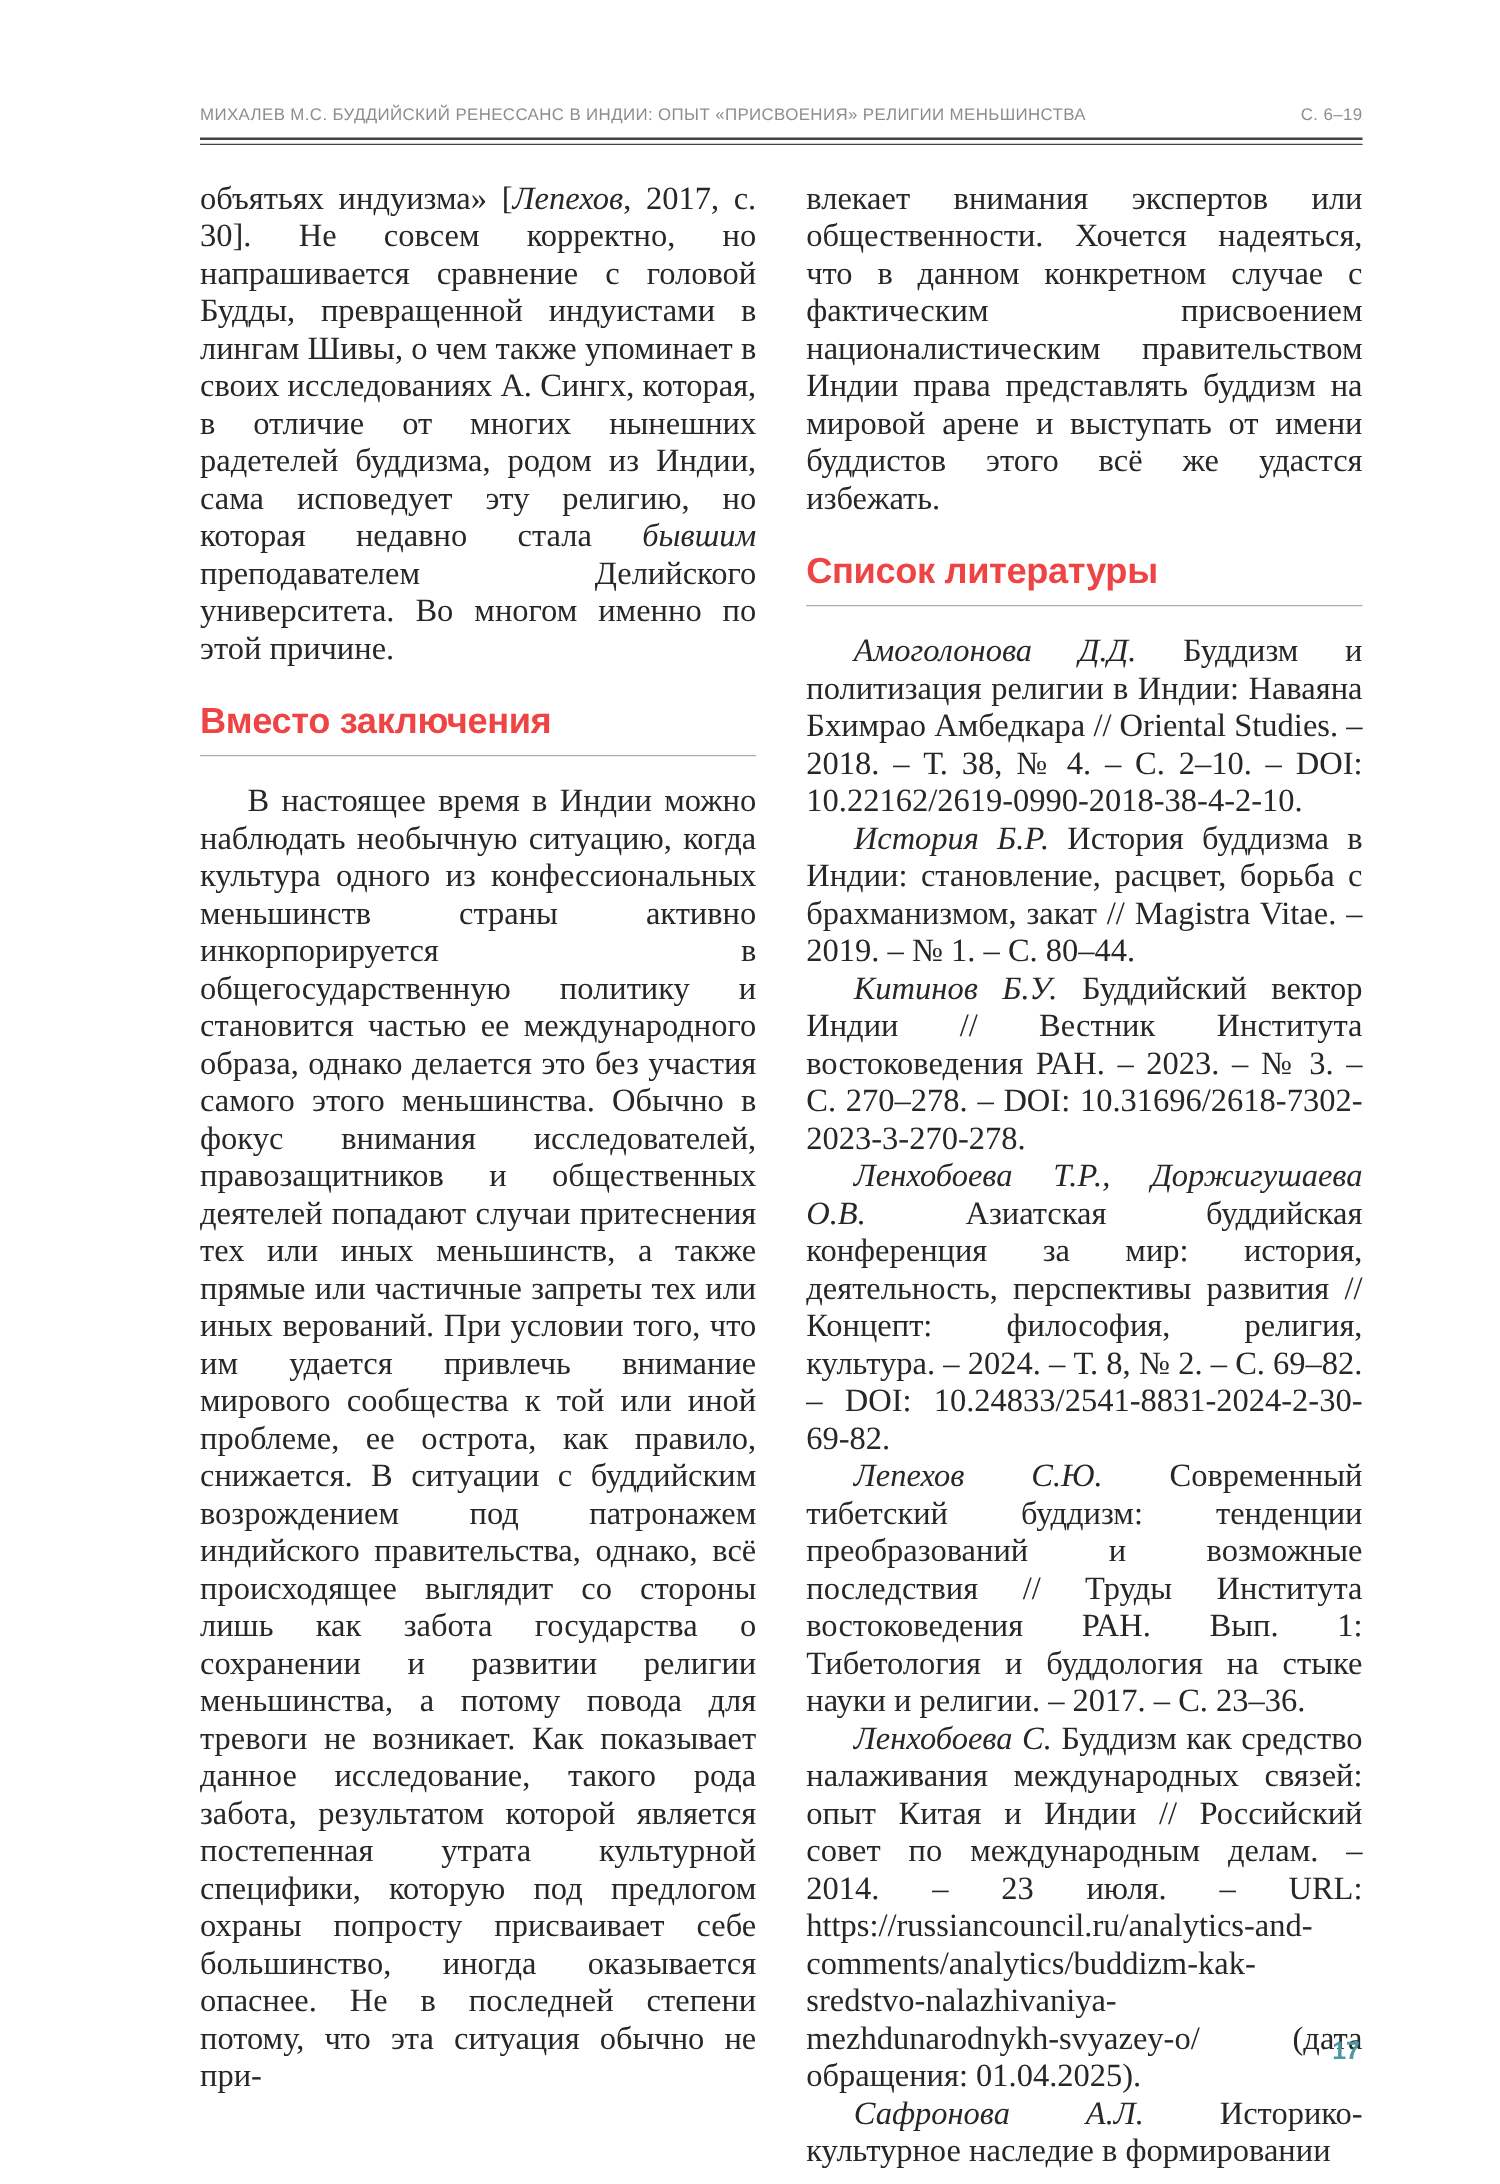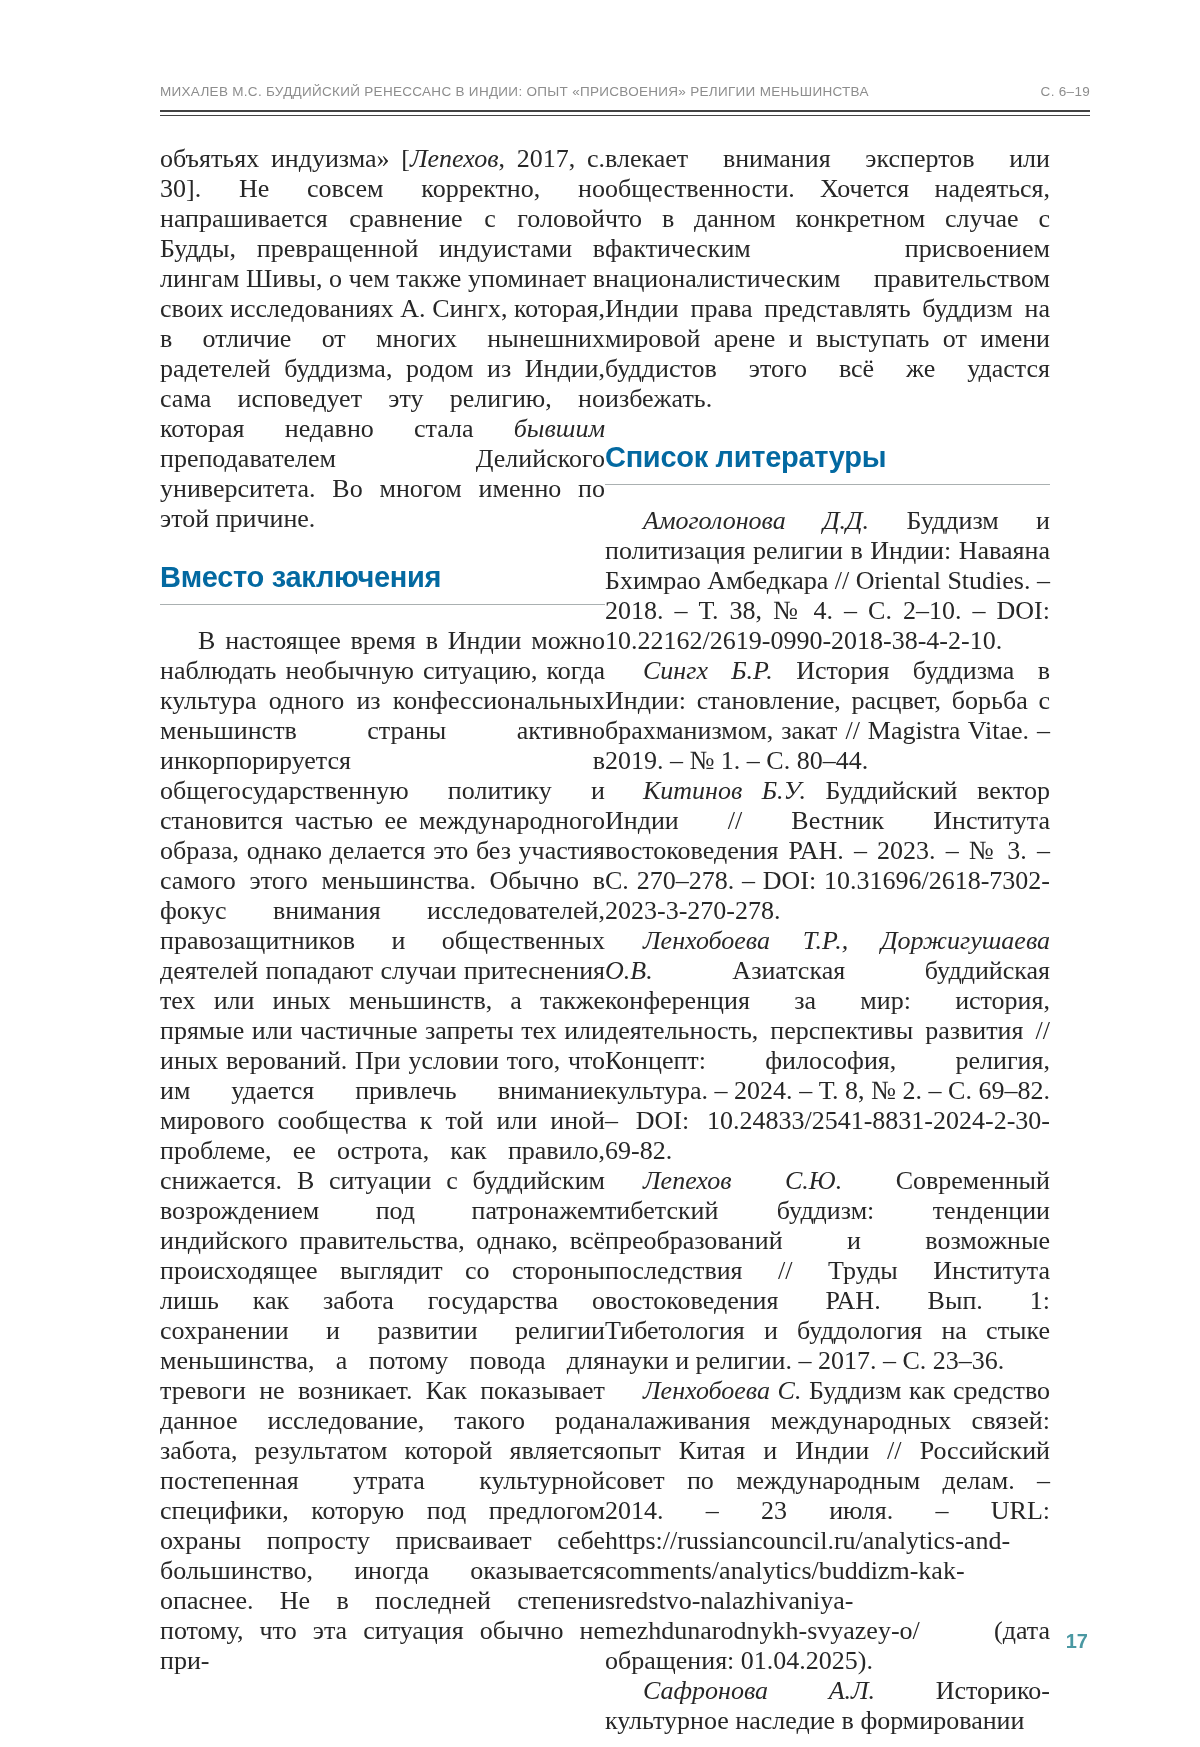--- a/index.html
+++ b/index.html
@@ -31,39 +31,40 @@
     white-space: nowrap;
   }
   .header-rule {
     margin-top: 10px;
     height: 2.5px;
     border-top: 2px solid #434343;
     border-bottom: 1.5px solid #434343;
   }
   .columns {
     display: flex;
+    gap: 40px;
     margin-top: 28px;
   }
   .col { width: 445px; }
   .body-text {
     margin: 0;
     font-size: 26px;
     line-height: 30px;
     text-align: justify;
     overflow-wrap: anywhere;
   }
   .body-text.indent { text-indent: 38px; }
   .section-heading {
     margin: 27px 0 0 0;
     font-family: "Liberation Sans", sans-serif;
     font-weight: 700;
     font-size: 29px;
     line-height: 32px;
     letter-spacing: -0.3px;
-    color: #0369a1;
+    color: #ef4444;
   }
   .heading-rule {
     margin: 11px 0 21px 0;
     border-bottom: 1.5px solid #aab0b1;
   }
   .ref { margin: 0; }
   .page-number {
     position: absolute;
     top: 1630px;
     right: 112px;
@@ -97,21 +98,21 @@
         <p class="body-text indent">В настоящее время в Индии можно наблюдать необычную ситуацию, когда культура одного из конфессиональных меньшинств страны активно инкорпорируется в общегосударственную политику и становится частью ее международного образа, однако делается это без участия самого этого меньшинства. Обычно в фокус внимания исследователей, правозащитников и общественных деятелей попадают случаи притеснения тех или иных меньшинств, а также прямые или частичные запреты тех или иных верований. При условии того, что им удается привлечь внимание мирового сообщества к той или иной проблеме, ее острота, как правило, снижается. В ситуации с буддийским возрождением под патронажем индийского правительства, однако, всё происходящее выглядит со стороны лишь как забота государства о сохранении и развитии религии меньшинства, а потому повода для тревоги не возникает. Как показывает данное исследование, такого рода забота, результатом которой является постепенная утрата культурной специфики, которую под предлогом охраны попросту присваивает себе большинство, иногда оказывается опаснее. Не в последней степени потому, что эта ситуация обычно не при-</p>
       </section>
 
       <section class="col">
         <p class="body-text">влекает внимания экспертов или общественности. Хочется надеяться, что в данном конкретном случае с фактическим присвоением националистическим правительством Индии права представлять буддизм на мировой арене и выступать от имени буддистов этого всё же удастся избежать.</p>
 
         <h2 class="section-heading">Список литературы</h2>
         <div class="heading-rule"></div>
 
         <p class="body-text indent ref"><i>Амоголонова Д.Д.</i><span> Буддизм и политизация религии в Индии: Наваяна Бхимрао Амбедкара // Oriental Studies. – 2018. – Т. 38, № 4. – С. 2–10. – DOI: 10.22162/2619-0990-2018-38-4-2-10.</span></p>
-        <p class="body-text indent ref"><i>Сингх Б.Р.</i><span> История буддизма в Индии: становление, расцвет, борьба с брахманизмом, закат // Magistra Vitae. – 2019. – № 1. – С. 80–44.</span></p>
+        <p class="body-text indent ref"><i>История Б.Р.</i><span> История буддизма в Индии: становление, расцвет, борьба с брахманизмом, закат // Magistra Vitae. – 2019. – № 1. – С. 80–44.</span></p>
         <p class="body-text indent ref"><i>Китинов Б.У.</i><span> Буддийский вектор Индии // Вестник Института востоковедения РАН. – 2023. – № 3. – С. 270–278. – DOI: 10.31696/2618-7302-2023-3-270-278.</span></p>
         <p class="body-text indent ref"><i>Ленхобоева Т.Р., Доржигушаева О.В.</i><span> Азиатская буддийская конференция за мир: история, деятельность, перспективы развития // Концепт: философия, религия, культура. – 2024. – Т. 8, № 2. – С. 69–82. – DOI: 10.24833/2541-8831-2024-2-30-69-82.</span></p>
         <p class="body-text indent ref"><i>Лепехов С.Ю.</i><span> Современный тибетский буддизм: тенденции преобразований и возможные последствия // Труды Института востоковедения РАН. Вып. 1: Тибетология и буддология на стыке науки и религии. – 2017. – С. 23–36.</span></p>
         <p class="body-text indent ref"><i>Ленхобоева С.</i><span> Буддизм как средство налаживания международных связей: опыт Китая и Индии // Российский совет по международным делам. – 2014. – 23 июля. – URL: https://russiancouncil.ru/analytics-and-comments/analytics/buddizm-kak-sredstvo-nalazhivaniya-mezhdunarodnykh-svyazey-o/ (дата обращения: 01.04.2025).</span></p>
         <p class="body-text indent ref"><i>Сафронова А.Л.</i><span> Историко-культурное наследие в формировании</span></p>
       </section>
 
     </main>
   </div>
 

